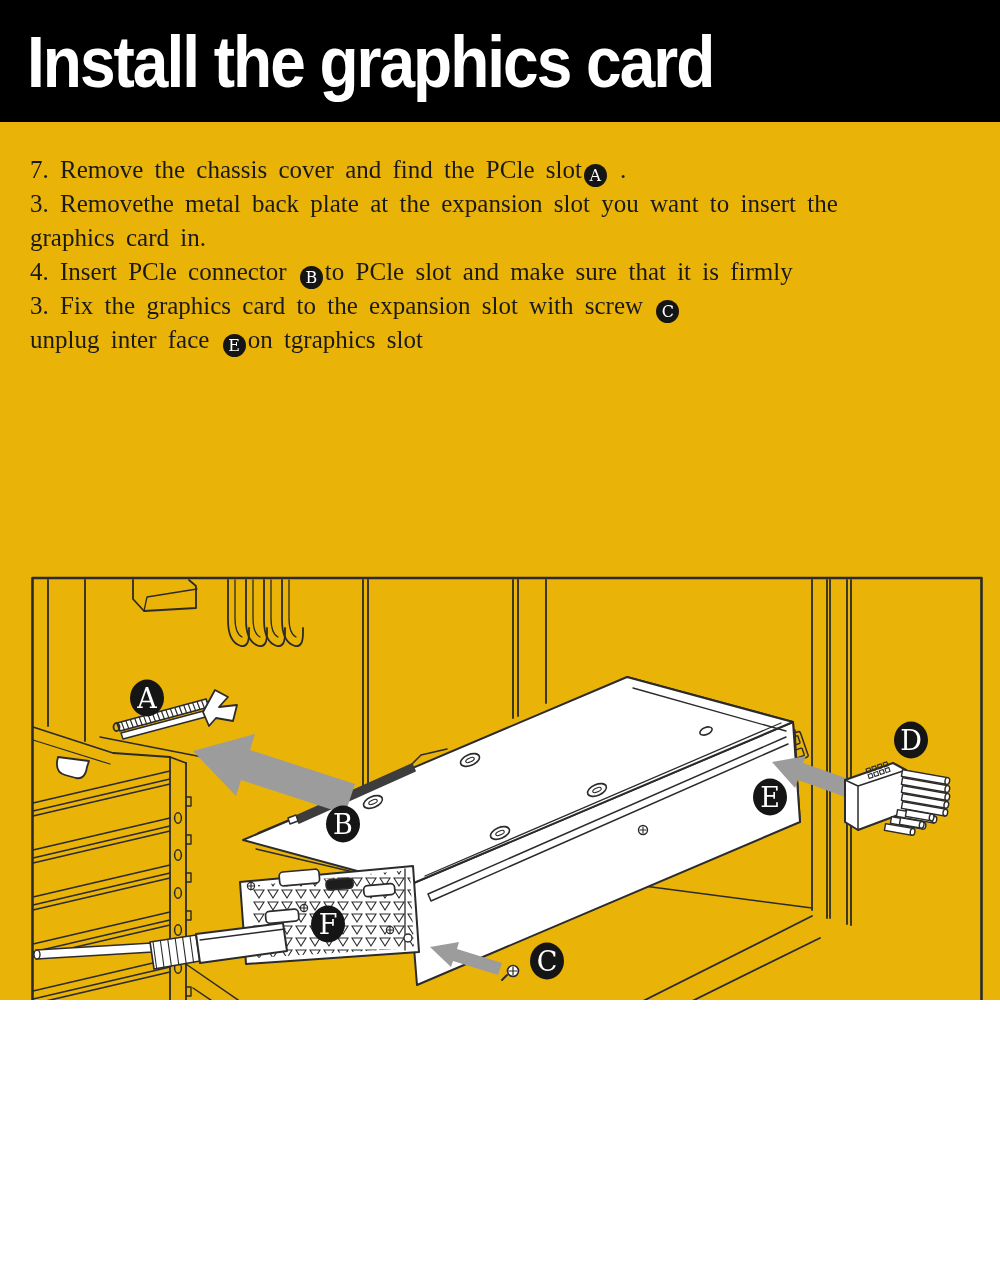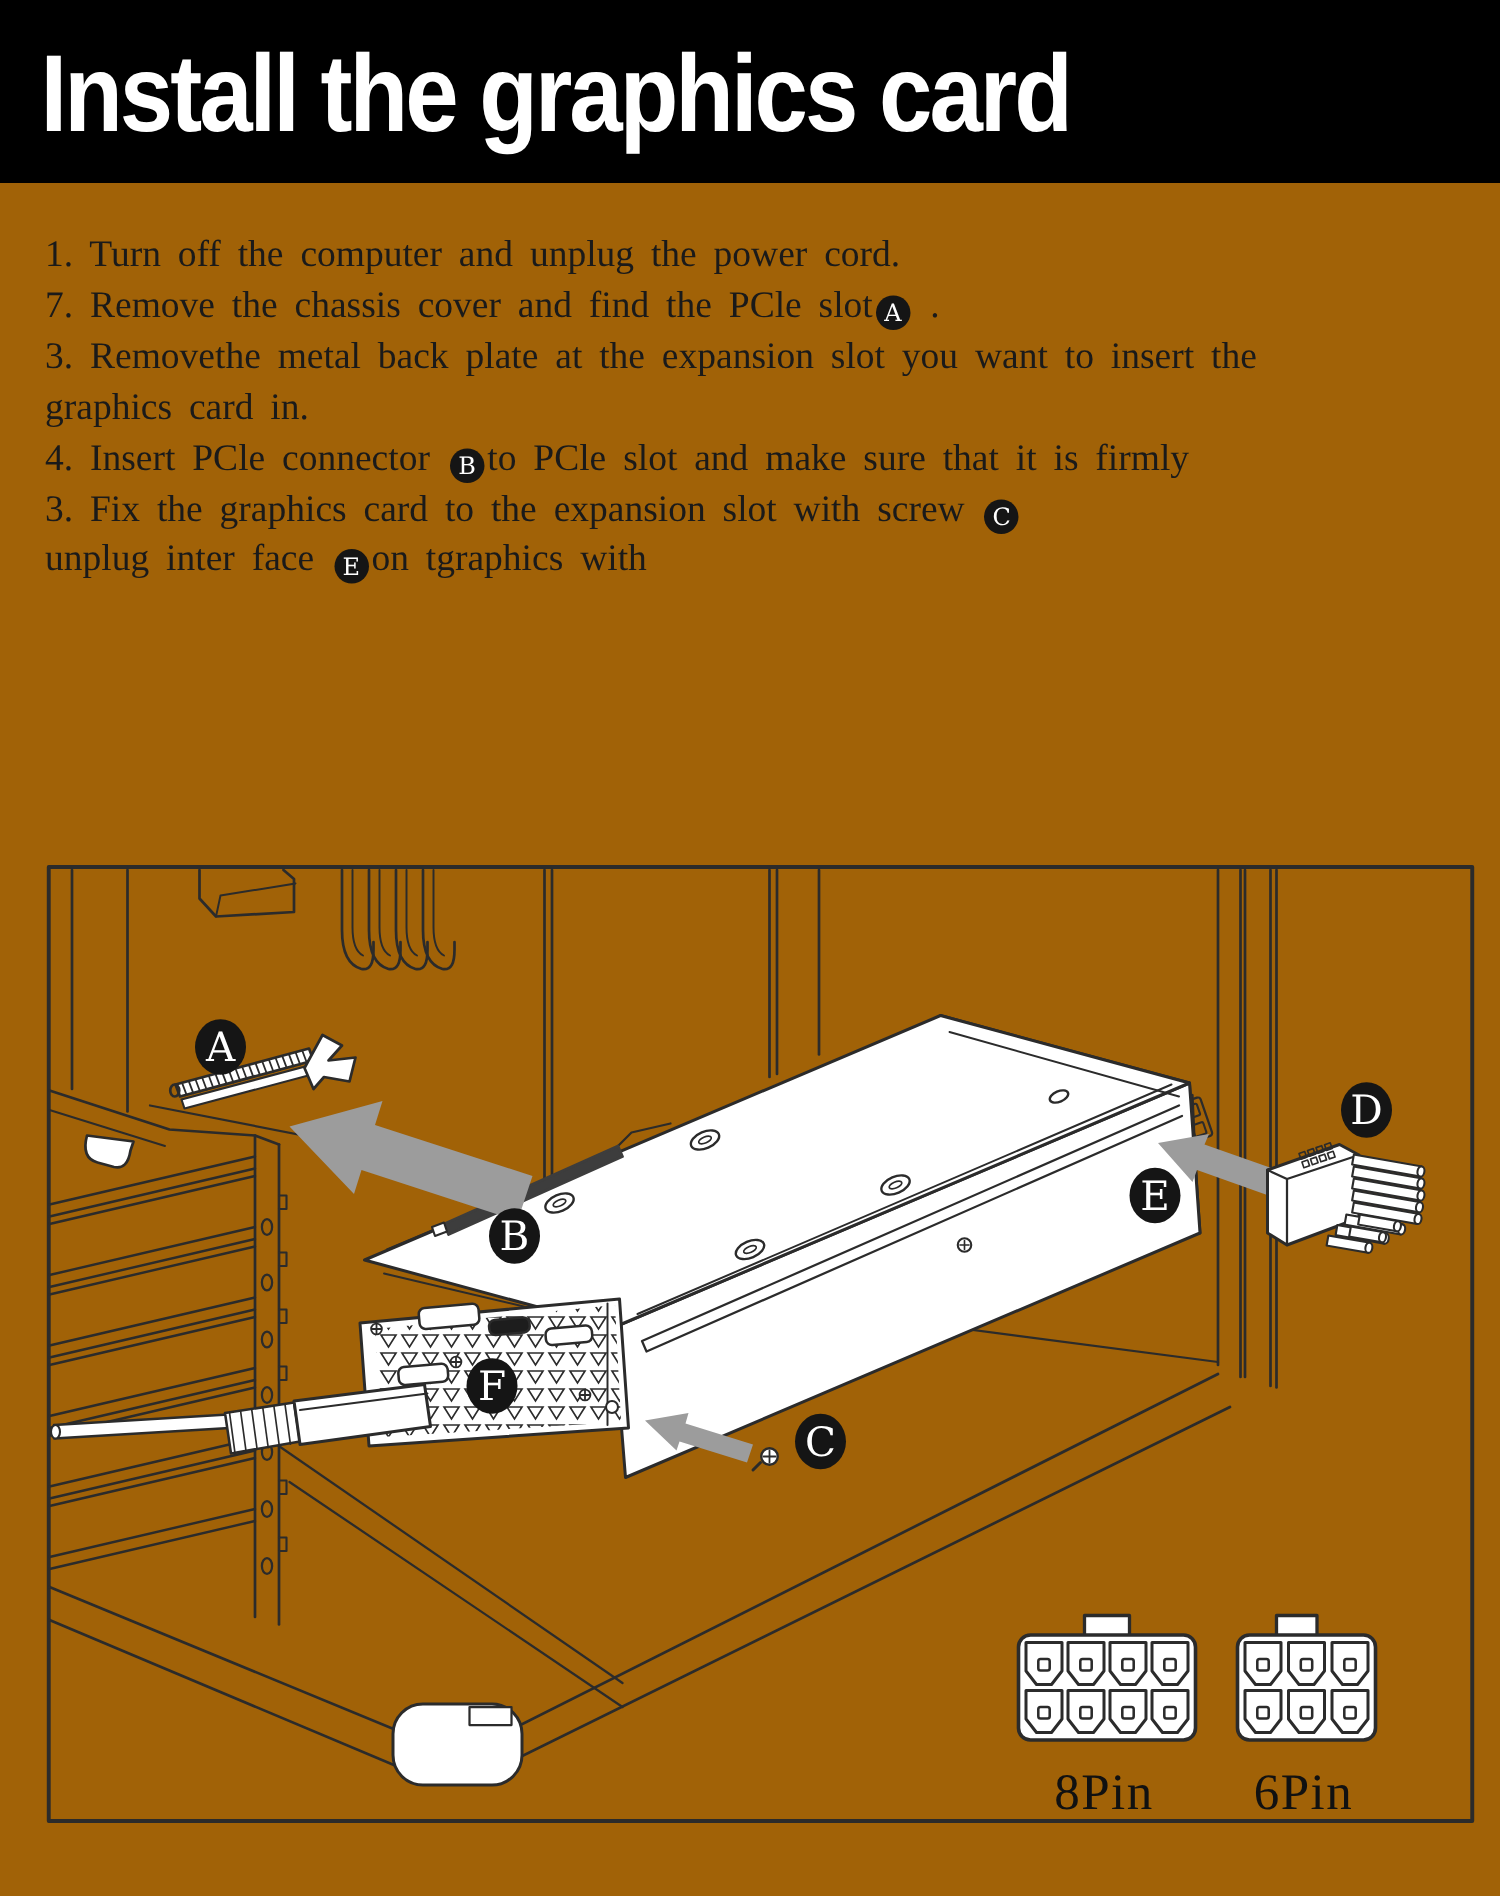--- a/index.html
+++ b/index.html
@@ -1,16 +1,16 @@
 <!DOCTYPE html>
 <html><head>
 <meta charset="utf-8">
 <style>
   html,body{margin:0;padding:0;background:#ffffff;}
-  .page{position:relative;width:1000px;height:1264px;background:#a16207;overflow:hidden;
+  .page{position:relative;width:1000px;height:1000px;background:#eab308;overflow:hidden;
         font-family:"Liberation Serif",serif;color:#1a1a1a;}
   .hdr{position:absolute;left:0;top:0;width:1000px;height:122px;background:#000;}
   .hdr .title{position:absolute;left:27px;top:20px;color:#fff;
         font-family:"Liberation Sans",sans-serif;font-weight:bold;font-size:64px;
         letter-spacing:-2px;white-space:nowrap;display:inline-block;
         transform:scaleY(1.14);transform-origin:left top;}
   #instructions{position:absolute;left:30px;top:153px;right:20px;}
   .iline{line-height:33.9px;font-size:25px;letter-spacing:0px;word-spacing:5px;
         white-space:nowrap;}
   .badge{display:inline-block;width:23px;height:23px;border-radius:50%;background:#151515;
@@ -21,27 +21,26 @@
 </head>
 <body>
 
 <div class="page">
 
   <div class="hdr">
     <span class="title">Install the graphics card</span>
   </div>
 
   <div id="instructions">
-      <div class="iline"><span>1. Turn off the computer and unplug the power cord.</span></div>
       <div class="iline"><span>7. Remove the chassis cover and find the PCle slot</span><span class="badge">A</span><span> .</span></div>
       <div class="iline"><span>3. Removethe metal back plate at the expansion slot you want to insert the</span></div>
       <div class="iline"><span>graphics card in.</span></div>
       <div class="iline"><span>4. Insert PCle connector </span><span class="badge">B</span><span>to PCle slot and make sure that it is firmly</span></div>
       <div class="iline"><span>3. Fix the graphics card to the expansion slot with screw </span><span class="badge">C</span></div>
-      <div class="iline"><span>unplug inter face </span><span class="badge">E</span><span>on tgraphics with</span></div>
+      <div class="iline"><span>unplug inter face </span><span class="badge">E</span><span>on tgraphics slot</span></div>
     </div>
 
   <svg id="diag" width="1000" height="1264" viewBox="0 0 1000 1264">
     <defs>
       <pattern id="tri" width="14" height="12" patternUnits="userSpaceOnUse">
         <path d="M2,2 L12,2 L7,10 Z" fill="none" stroke="#2b2b2b" stroke-width="1.1"></path>
       </pattern>
     </defs>
 
     <g stroke="#2b2b2b" fill="none" stroke-width="1.8" stroke-linecap="round" stroke-linejoin="round">

